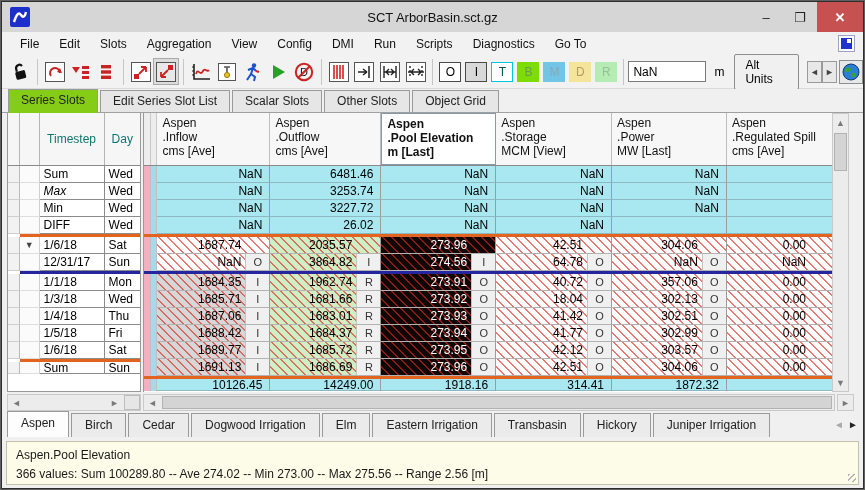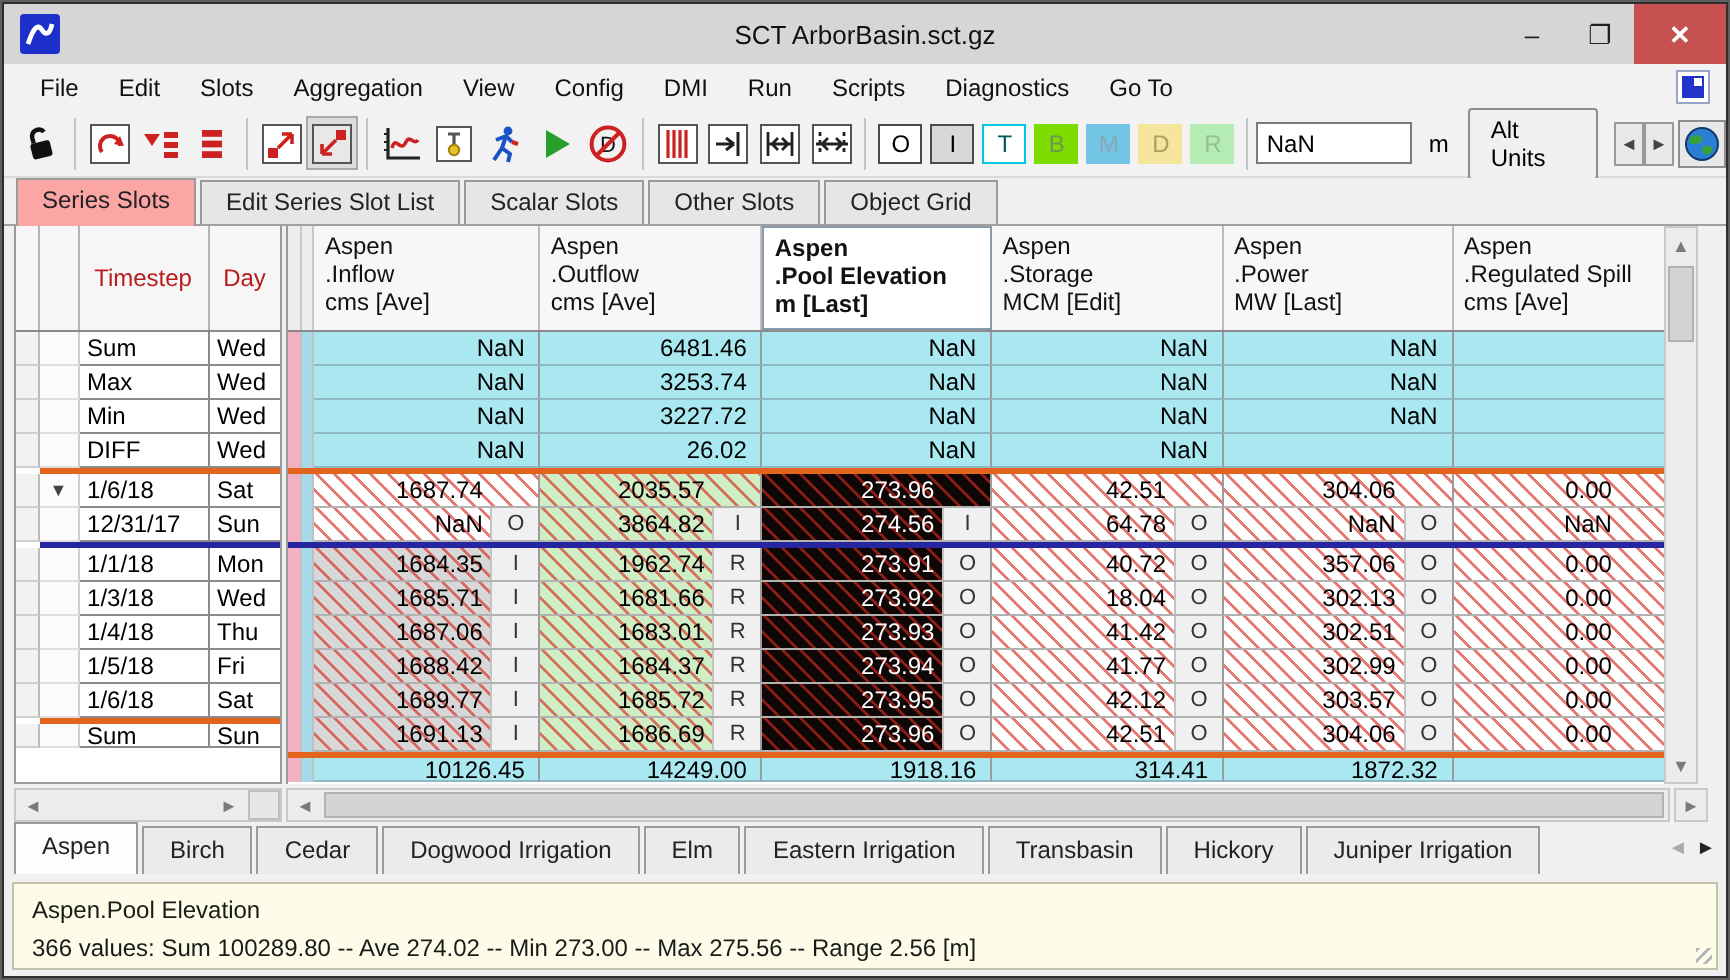--- a/index.html
+++ b/index.html
@@ -46,28 +46,28 @@
   .spin { width:15px; height:22px; border:1px solid #9a9a9a; background:#e8e8e8; font-size:9px;
           color:#444; display:flex; align-items:center; justify-content:center; }
   .globe-btn { width:24px; height:24px; border:1px solid #8e8e8e; background:#e8e8e8;
                display:flex; align-items:center; justify-content:center; margin-left:2px; }
 
   
   .slot-tabs { position:absolute; left:1px; top:88px; right:1px; height:24px; display:flex;
                align-items:flex-end; padding-left:6px; border-bottom:1px solid #a0a0a0; background:#f0f0f0;}
   .stab { font-size:12px; padding:3px 12px 4px; border:1px solid #9a9a9a; border-bottom:none;
           background:#e6e6e6; margin-right:2px; color:#222; }
-  .stab.active { background:#fca5a5; position:relative; top:1px; padding-bottom:6px; }
+  .stab.active { background:#84cc16; position:relative; top:1px; padding-bottom:6px; }
 
   
   .main { position:absolute; left:1px; top:112px; right:1px; height:296px; background:#f0f0f0; }
   .ltable { position:absolute; left:5px; top:0; width:134px; height:279px; overflow:hidden;
             background:#fff; border:1px solid #9a9a9a; border-top:none;}
   .lheader { height:53px; display:flex; border-bottom:1px solid #8a8a8a; background:#f6f6f6; }
-  .lh { display:flex; align-items:center; justify-content:center; font-size:12px; color:#b91c1c;
+  .lh { display:flex; align-items:center; justify-content:center; font-size:12px; color:#0f766e;
         border-right:1px solid #b5b5b5; }
   .lrow { display:flex; height:17px; }
   .lrow.partial { height:12px; overflow:hidden; }
   .lc { font-size:12px; color:#000; background:#fff; border-right:1px solid #8b8b8b;
         border-bottom:1px solid #8b8b8b; display:flex; align-items:center; padding-left:4px; }
   .lc.handle { background:#f2f2f2; border-right:1px solid #bbb; border-bottom:1px solid #cfcfcf; padding:0;}
   .lc.exp { background:#fbfbfb; border-right:1px solid #cfcfcf; border-bottom:1px solid #dedede;
             justify-content:center; padding:0; font-size:9px; color:#444; }
 
   .dtable { position:absolute; left:141px; top:0; width:692px; height:279px; overflow:hidden;
@@ -323,21 +323,21 @@
       <div id="left-rows">
           <div class="lrow">
             <div class="lc handle" style="width: 12px;"></div>
             <div class="lc exp" style="width: 20px;"></div>
             <div class="lc" style="width: 66px;">Sum</div>
             <div class="lc" style="width: 36px; border-right: none;">Wed</div>
           </div>
           <div class="lrow">
             <div class="lc handle" style="width: 12px;"></div>
             <div class="lc exp" style="width: 20px;"></div>
-            <div class="lc" style="width: 66px;">Max</div>
+            <div class="lc" style="width: 66px; font-style: italic;">Max</div>
             <div class="lc" style="width: 36px; border-right: none;">Wed</div>
           </div>
           <div class="lrow">
             <div class="lc handle" style="width: 12px;"></div>
             <div class="lc exp" style="width: 20px;"></div>
             <div class="lc" style="width: 66px;">Min</div>
             <div class="lc" style="width: 36px; border-right: none;">Wed</div>
           </div>
           <div class="lrow">
             <div class="lc handle" style="width: 12px;"></div>
@@ -414,21 +414,21 @@
             <div class="hl">cms [Ave]</div>
           </div>
           <div class="dh selected" style="width: 120px;">
             <div class="hl">Aspen</div>
             <div class="hl">.Pool Elevation</div>
             <div class="hl">m [Last]</div>
           </div>
           <div class="dh" style="width: 121px;">
             <div class="hl">Aspen</div>
             <div class="hl">.Storage</div>
-            <div class="hl">MCM [Edit]</div>
+            <div class="hl">MCM [View]</div>
           </div>
           <div class="dh" style="width: 120px;">
             <div class="hl">Aspen</div>
             <div class="hl">.Power</div>
             <div class="hl">MW [Last]</div>
           </div>
           <div class="dh" style="width: 113px;">
             <div class="hl">Aspen</div>
             <div class="hl">.Regulated Spill</div>
             <div class="hl">cms [Ave]</div>

